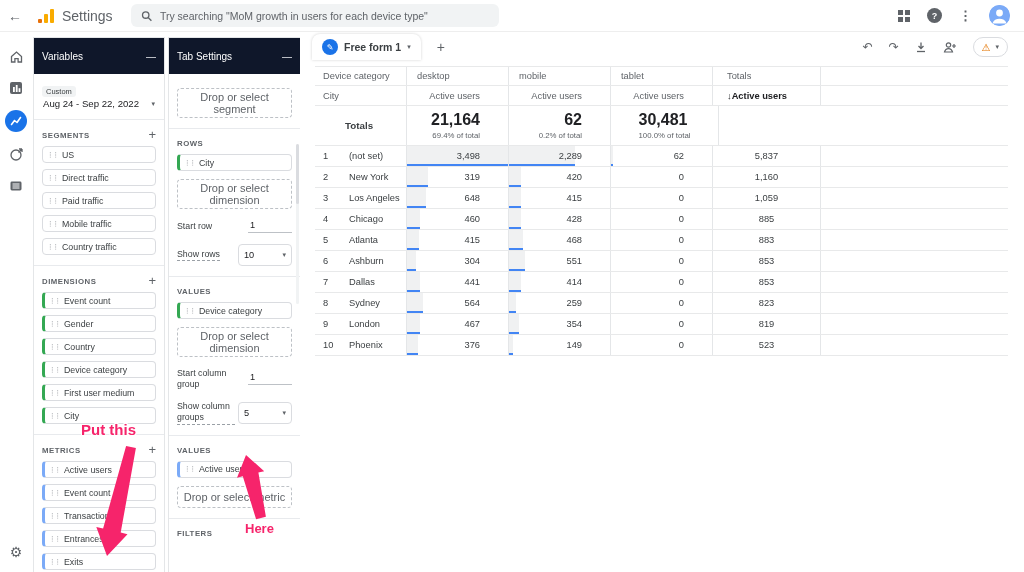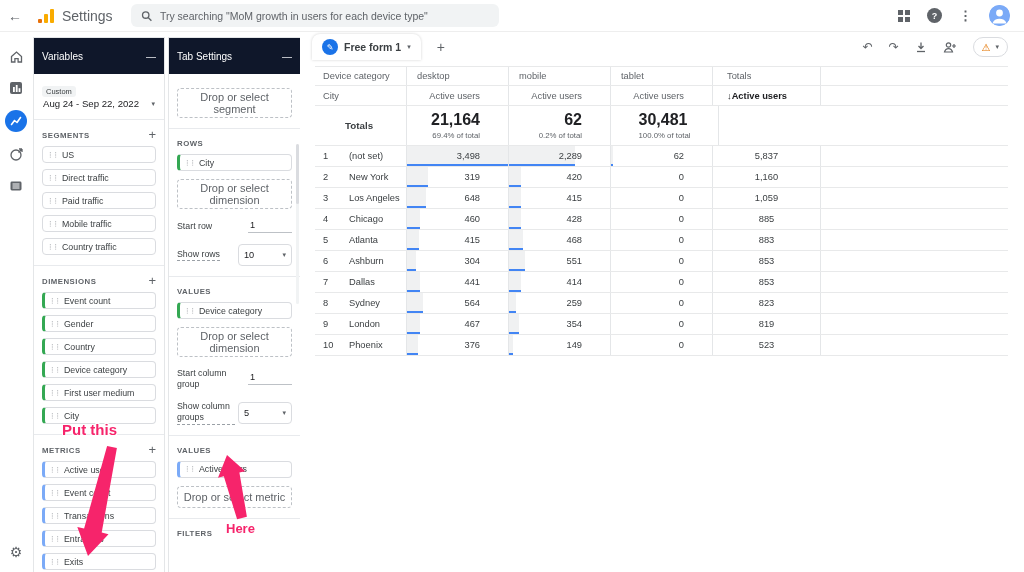--- a/index.html
+++ b/index.html
@@ -112,21 +112,21 @@
   .bignum { font-size:16px; font-weight:700; color:#202124; }
   .pct { font-size:7.8px; color:#5f6368; }
   .drow { height:21px; font-size:9.3px; color:#3c4043; }
   .drow .rank { width:14px; color:#3c4043; }
   .drow .city { padding-left:12px; }
   .bar { position:absolute; left:0; top:0; bottom:2px; background:#f0f1f2; }
   .barline { position:absolute; left:0; bottom:0; height:2px; background:#4285f4; }
   .num { position:relative; z-index:1; }
 
   
-  .ann-layer { position:absolute; inset:0; pointer-events:none; z-index:20; }
+  .ann-layer { position:absolute; inset:0; pointer-events:none; z-index:20;margin-left:19px; }
   .ann-label { position:absolute; font-weight:700; text-shadow:-1px -1px 0 #fff,1px -1px 0 #fff,
     -1px 1px 0 #fff,1px 1px 0 #fff,0 2px 0 #fff; }
   .ann-put { left:62px; top:421px; font-size:15px; }
   .ann-here { left:226px; top:521px; font-size:13px; }
   svg.ann { position:absolute; inset:0; width:1024px; height:572px; }
 </style>
 </head>
 <body>
 
 <div class="topbar">

